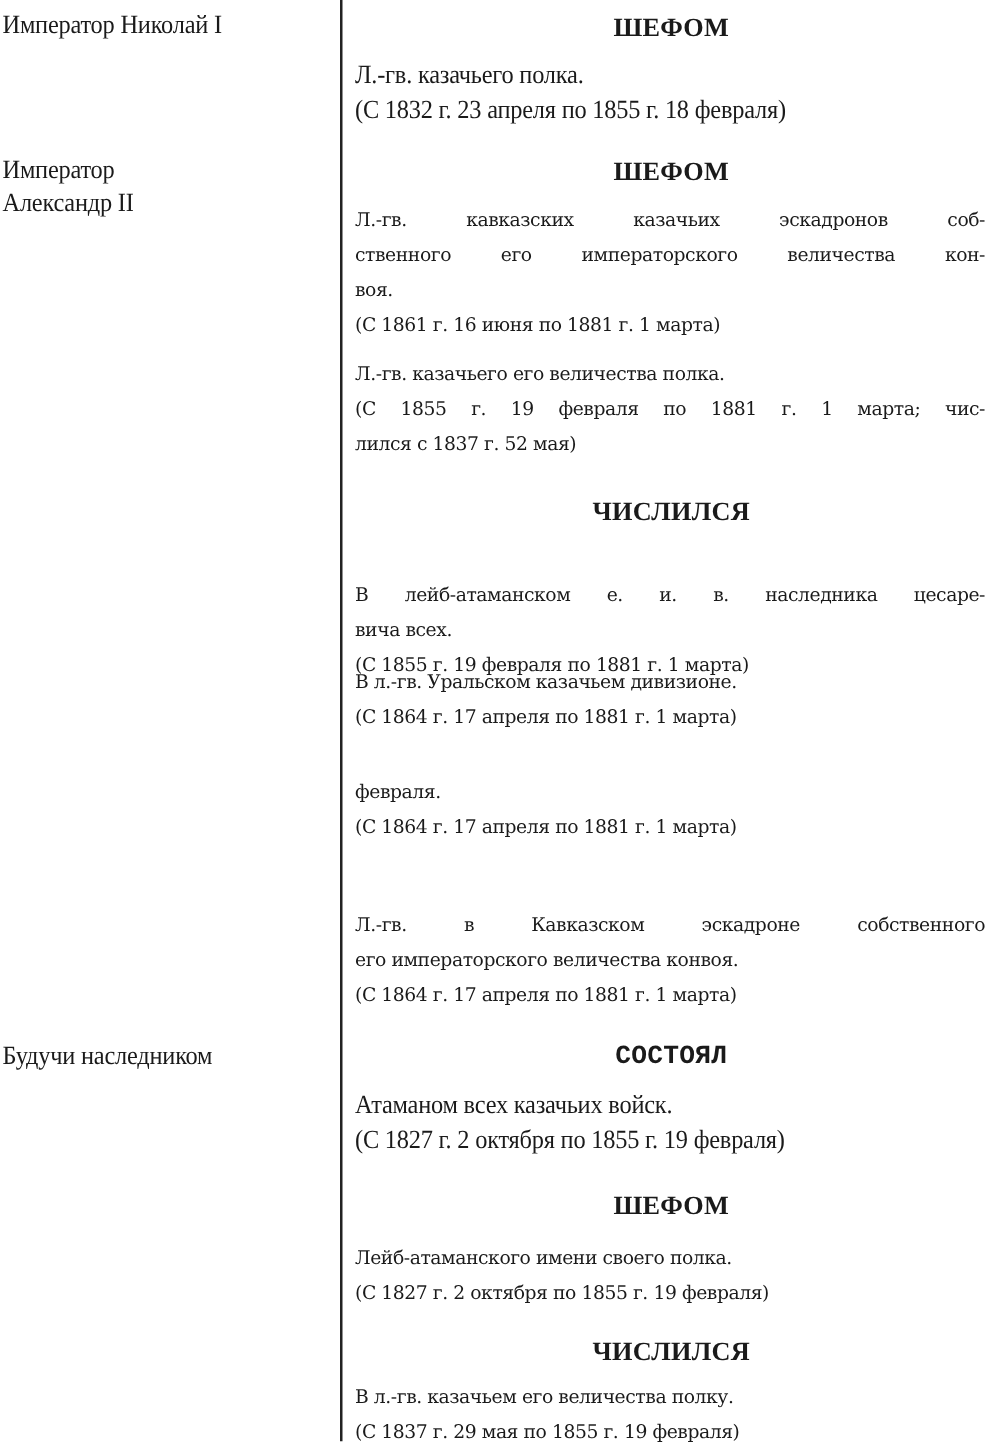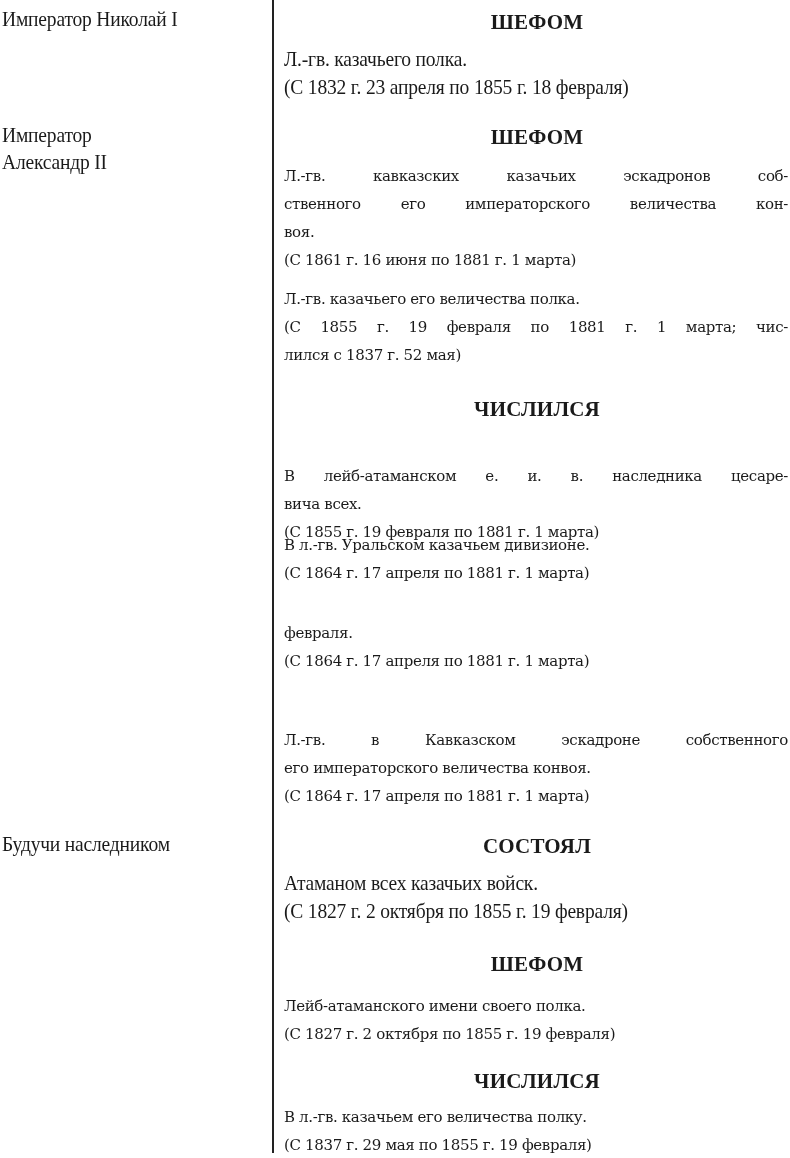--- a/index.html
+++ b/index.html
@@ -121,21 +121,21 @@
 </div>
 
 <div class="entry" style="top:726px;">
   <span class="line just">Л.-гв. в Кавказском эскадроне собственного</span>
   <span class="line">его императорского величества конвоя.</span>
   <span class="line">(С 1864 г. 17 апреля по 1881 г. 1 марта)</span>
 </div>
 
 <div class="left-label" style="top:831px;">Будучи наследником</div>
 
-<div class="heading" style="top:834px;">СОСТОЯЛ</div>
+<div class="heading" style="top:834px;font-family:Liberation Mono, monospace;">СОСТОЯЛ</div>
 <div class="entry condensed" style="top:869px;">
   <span class="line">Атаманом всех казачьих войск.</span>
   <span class="line">(С 1827 г. 2 октября по 1855 г. 19 февраля)</span>
 </div>
 
 <div class="heading" style="top:952px;">ШЕФОМ</div>
 <div class="entry" style="top:992px;">
   <span class="line">Лейб-атаманского имени своего полка.</span>
   <span class="line">(С 1827 г. 2 октября по 1855 г. 19 февраля)</span>
 </div>

